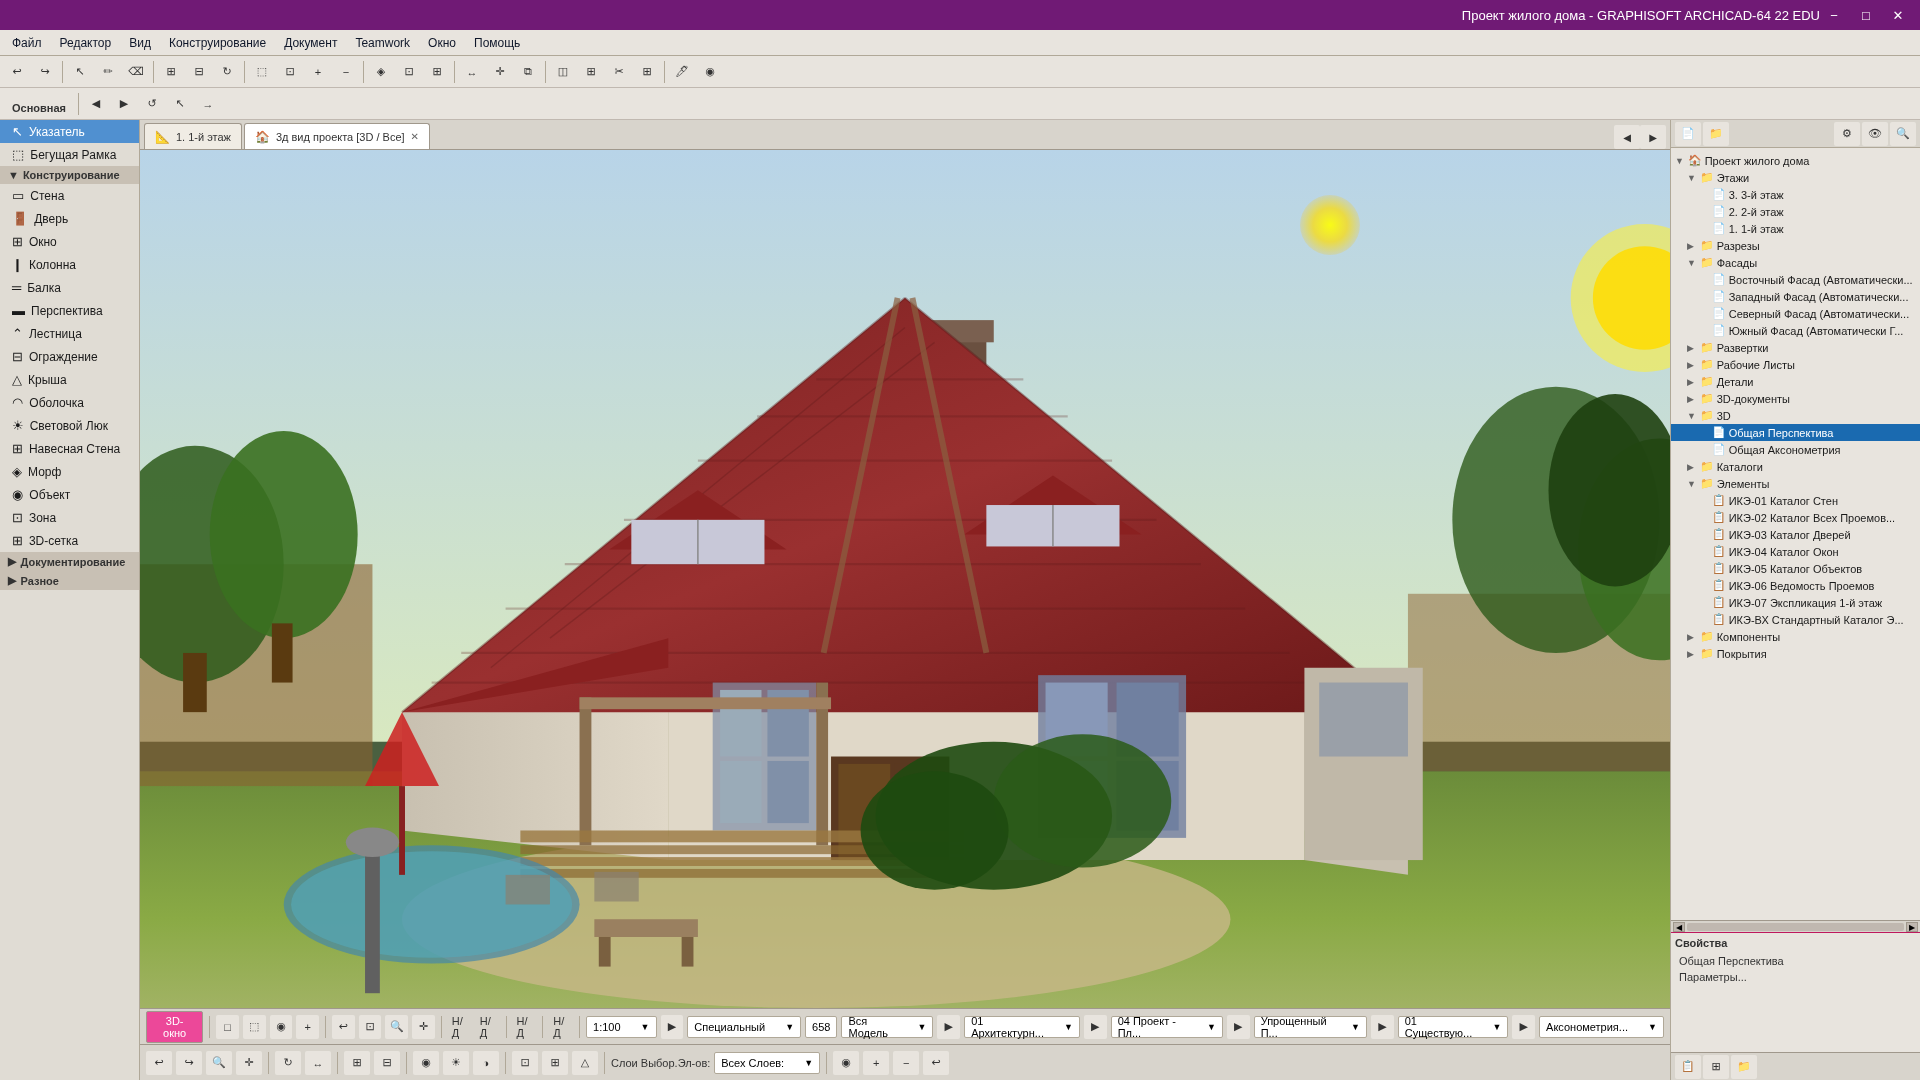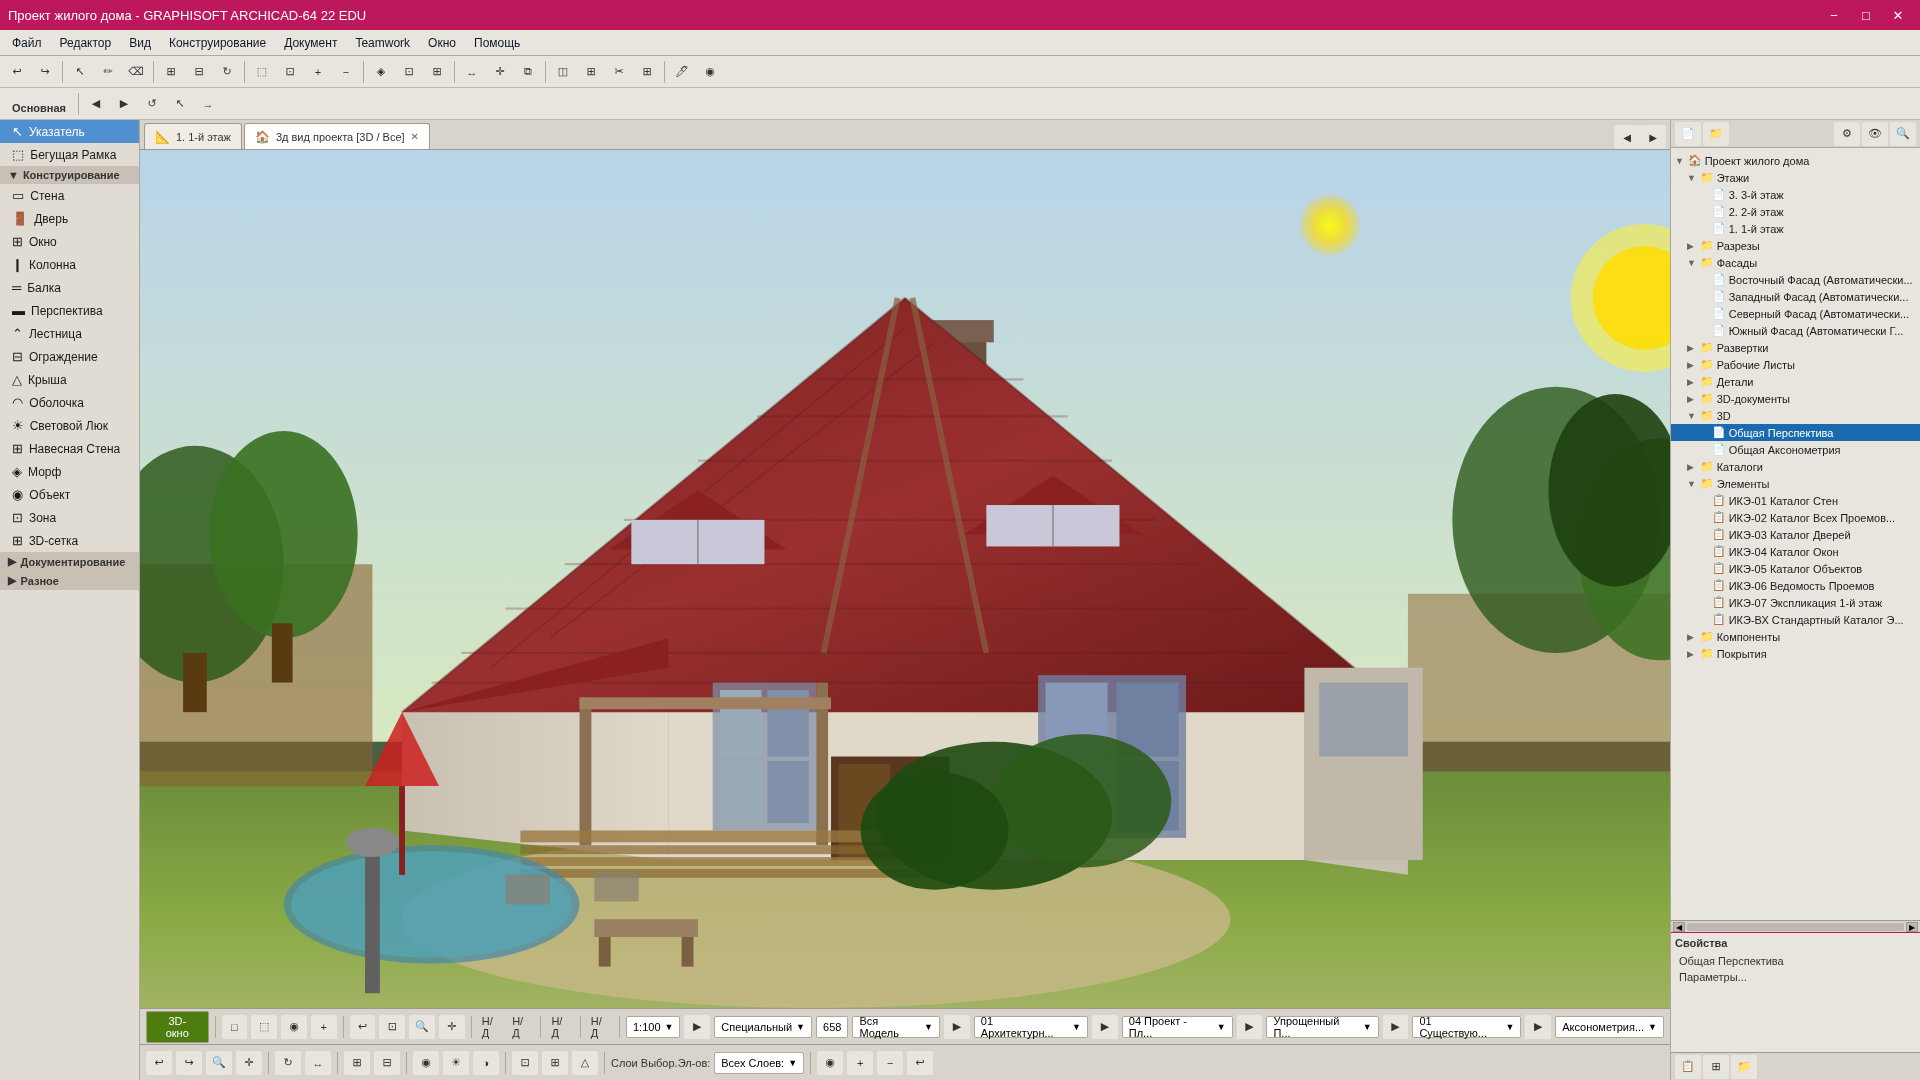--- a/index.html
+++ b/index.html
@@ -1,28 +1,27 @@
 <!DOCTYPE html>
 <html><head>
   <meta charset="utf-8">
   <style>
     * { margin: 0; padding: 0; box-sizing: border-box; }
     body { width: 1920px; height: 1080px; overflow: hidden; font-family: 'Segoe UI', Arial, sans-serif; font-size: 12px; background: #d4d0c8; }
     
     
     #title-bar {
       height: 30px;
-      background: #be185d;
+      background: #701a75;
       color: white;
       display: flex;
       align-items: center;
-      justify-content: space-between;
+      justify-content: flex-end;
       padding: 0 8px;
       font-size: 13px;
-      gap: 44px;
     }
     #title-bar .win-controls { display: flex; gap: 4px; }
     .win-btn {
       width: 28px; height: 22px;
       background: transparent;
       border: none;
       color: white;
       cursor: pointer;
       font-size: 13px;
       display: flex; align-items: center; justify-content: center;
@@ -231,21 +230,21 @@
       align-items: center;
       padding: 2px 4px;
       border-top: 1px solid #c0b8b0;
       gap: 2px;
     }
 
     
     .status-seg {
       display: flex;
       align-items: center;
-      gap: 4px;
+      gap: 20px;
       padding: 0 6px;
       height: 22px;
       border: 1px solid #b0a898;
       background: white;
       border-radius: 2px;
       font-size: 11px;
       cursor: pointer;
     }
     .status-arrow { font-size: 9px; }
 
@@ -264,21 +263,21 @@
     
     .view-tab-btn {
       padding: 3px 10px;
       background: #d0ccc4;
       border: 1px solid #a0988c;
       border-radius: 2px;
       cursor: pointer;
       font-size: 11px;
       color: #333;
     }
-    .view-tab-btn.active { background: #4d7c0f; color: white; }
+    .view-tab-btn.active { background: #ec4899; color: white; }
 
     
     .workspace-label {
       font-size: 11px;
       color: #333;
       padding: 3px 8px;
       font-weight: bold;
       margin-top: 8px;
     }
   </style>

